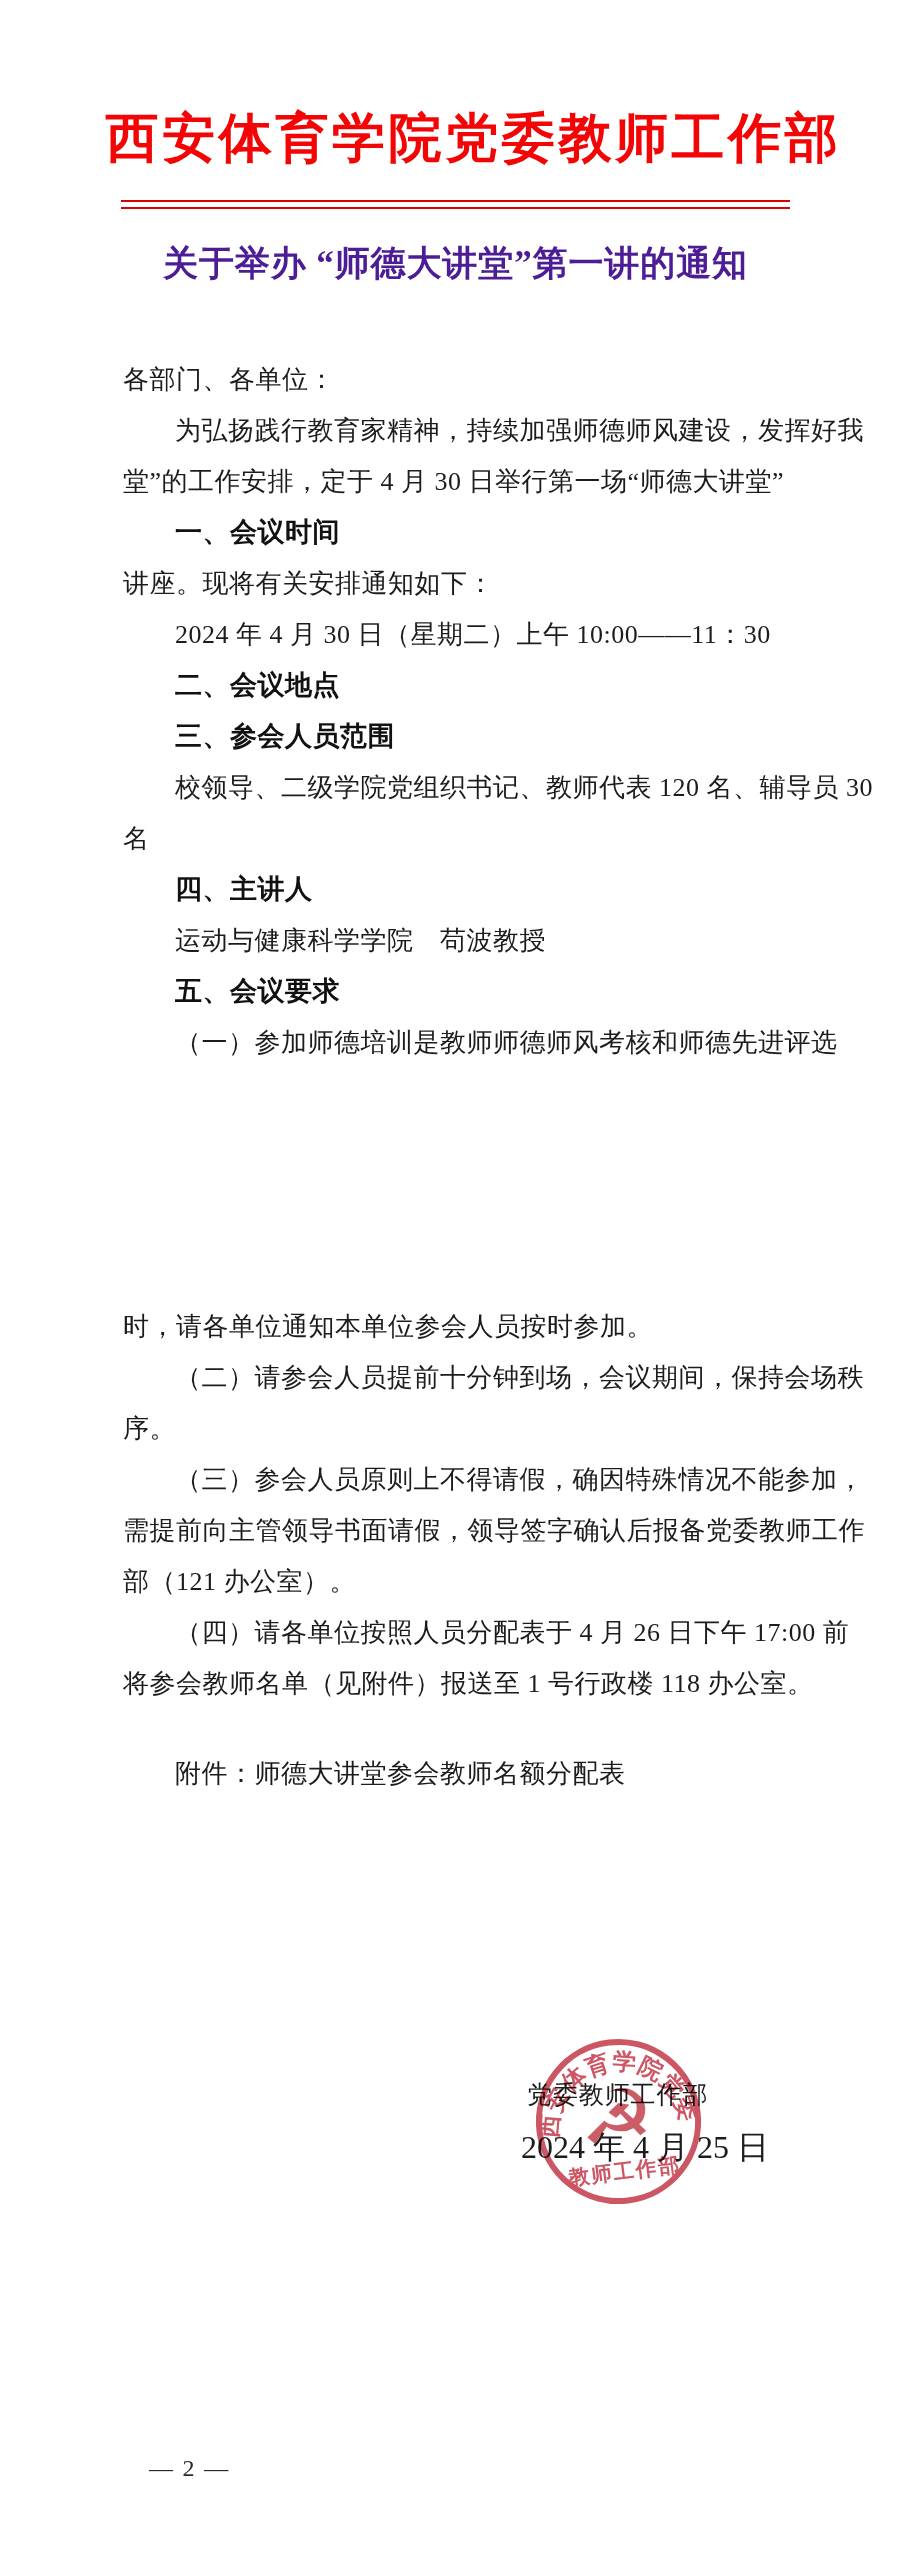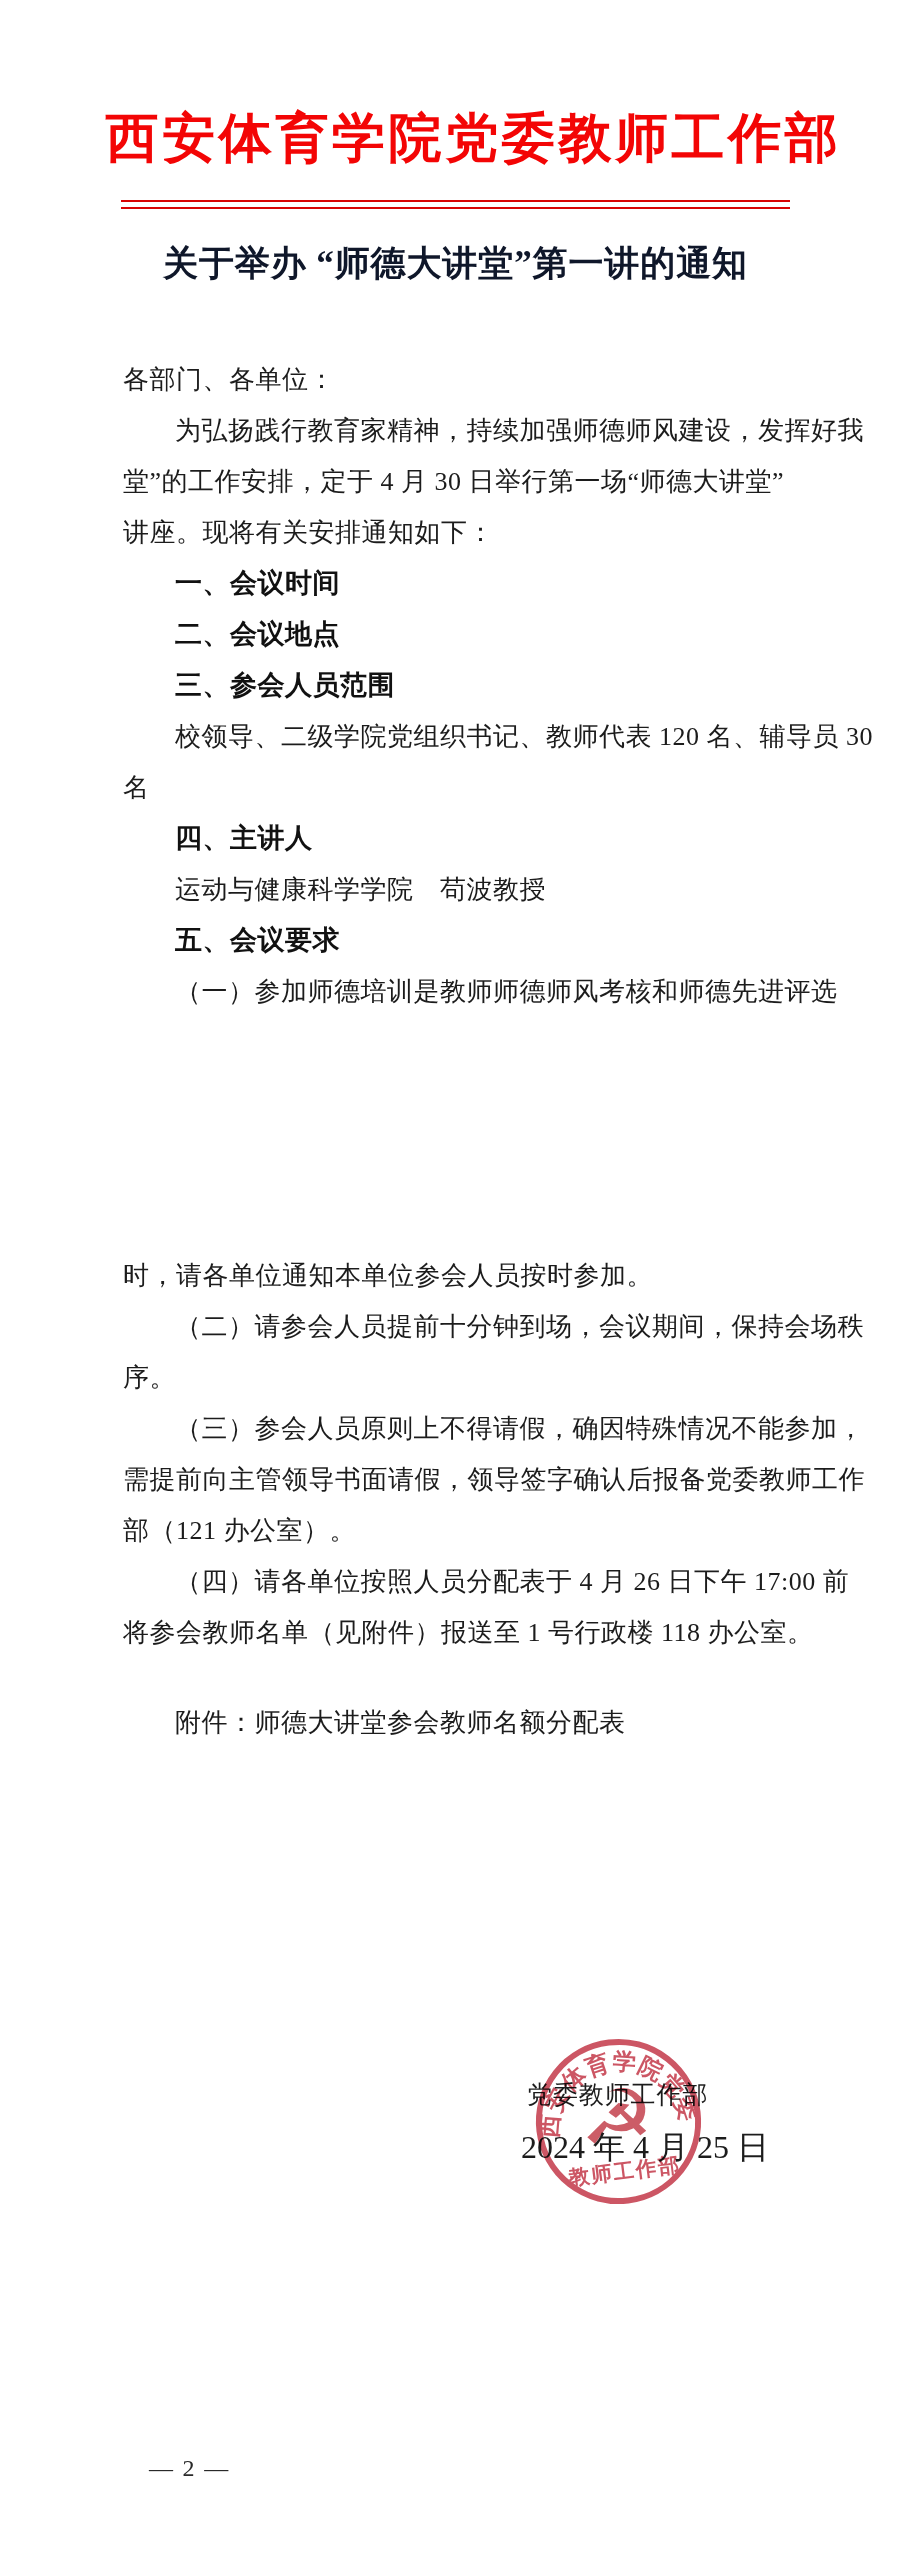--- a/index.html
+++ b/index.html
@@ -32,21 +32,21 @@
     border-bottom:2.7px solid #d80404;
   }
   
   .doc-title{
     position:absolute;
     top:240px; left:0; width:100%;
     text-align:center;
     font-size:35px;
     font-weight:bold;
     letter-spacing:0.9px;
-    color:#0f172a;
+    color:#4c1d95;
     white-space:nowrap;
   }
   
   .body-block{
     position:absolute;
     top:354px; left:123px; width:687px;
     font-size:26px;
     letter-spacing:0.5px;
     line-height:51px;
   }
@@ -102,22 +102,23 @@
   <div class="org-name">西安体育学院党委教师工作部</div>
 
   <div class="red-rule"></div>
 
   <div class="doc-title">关于举办 “师德大讲堂”第一讲的通知</div>
 
   <div class="body-block" id="body-lines">
       <div class="bline flush">各部门、各单位：</div>
       <div class="bline indent">为弘扬践行教育家精神，持续加强师德师风建设，发挥好我</div>
       <div class="bline flush">堂”的工作安排，定于 4 月 30 日举行第一场“师德大讲堂”</div>
+      <div class="bline heading">一、会议时间</div>
       <div class="bline flush">讲座。现将有关安排通知如下：</div>
-      <div class="bline heading">一、会议时间</div>
+      <div class="bline indent">2024 年 4 月 30 日（星期二）上午 10:00——11：30</div>
       <div class="bline heading">二、会议地点</div>
       <div class="bline heading">三、参会人员范围</div>
       <div class="bline indent">校领导、二级学院党组织书记、教师代表 120 名、辅导员 30</div>
       <div class="bline flush">名</div>
       <div class="bline heading">四、主讲人</div>
       <div class="bline indent">运动与健康科学学院　苟波教授</div>
       <div class="bline heading">五、会议要求</div>
       <div class="bline indent">（一）参加师德培训是教师师德师风考核和师德先进评选</div>
       <div class="line-gap" style="height: 233px;"></div>
       <div class="bline flush">时，请各单位通知本单位参会人员按时参加。</div>

